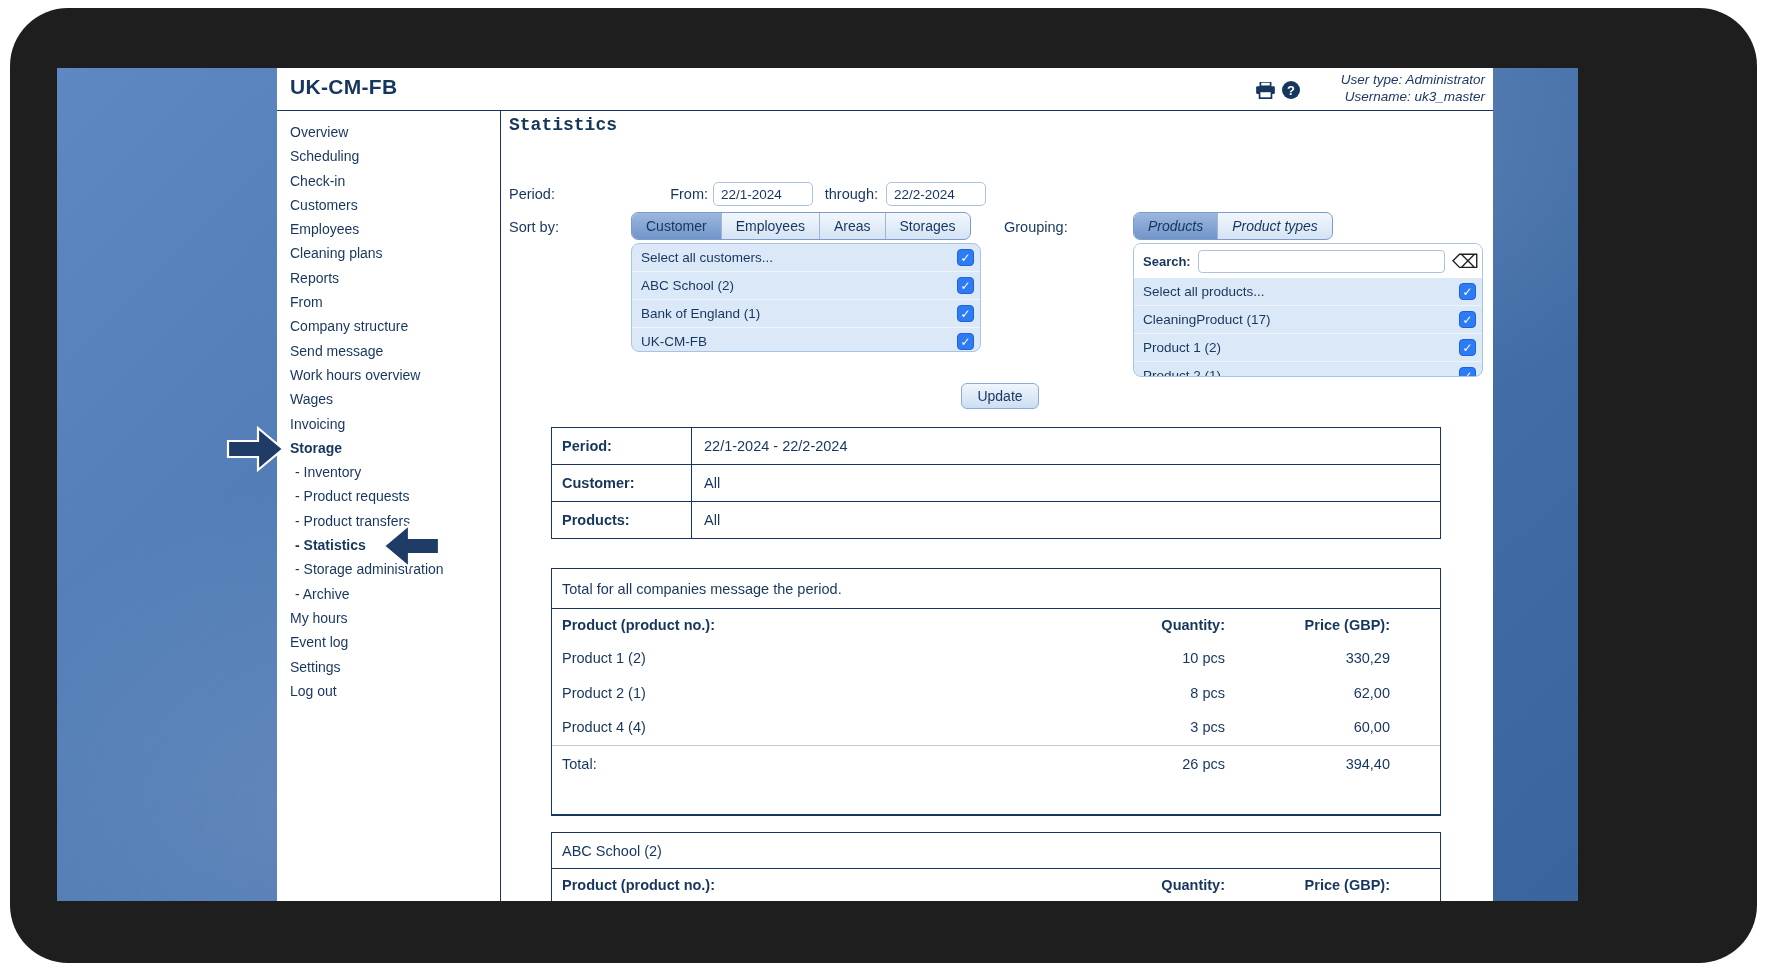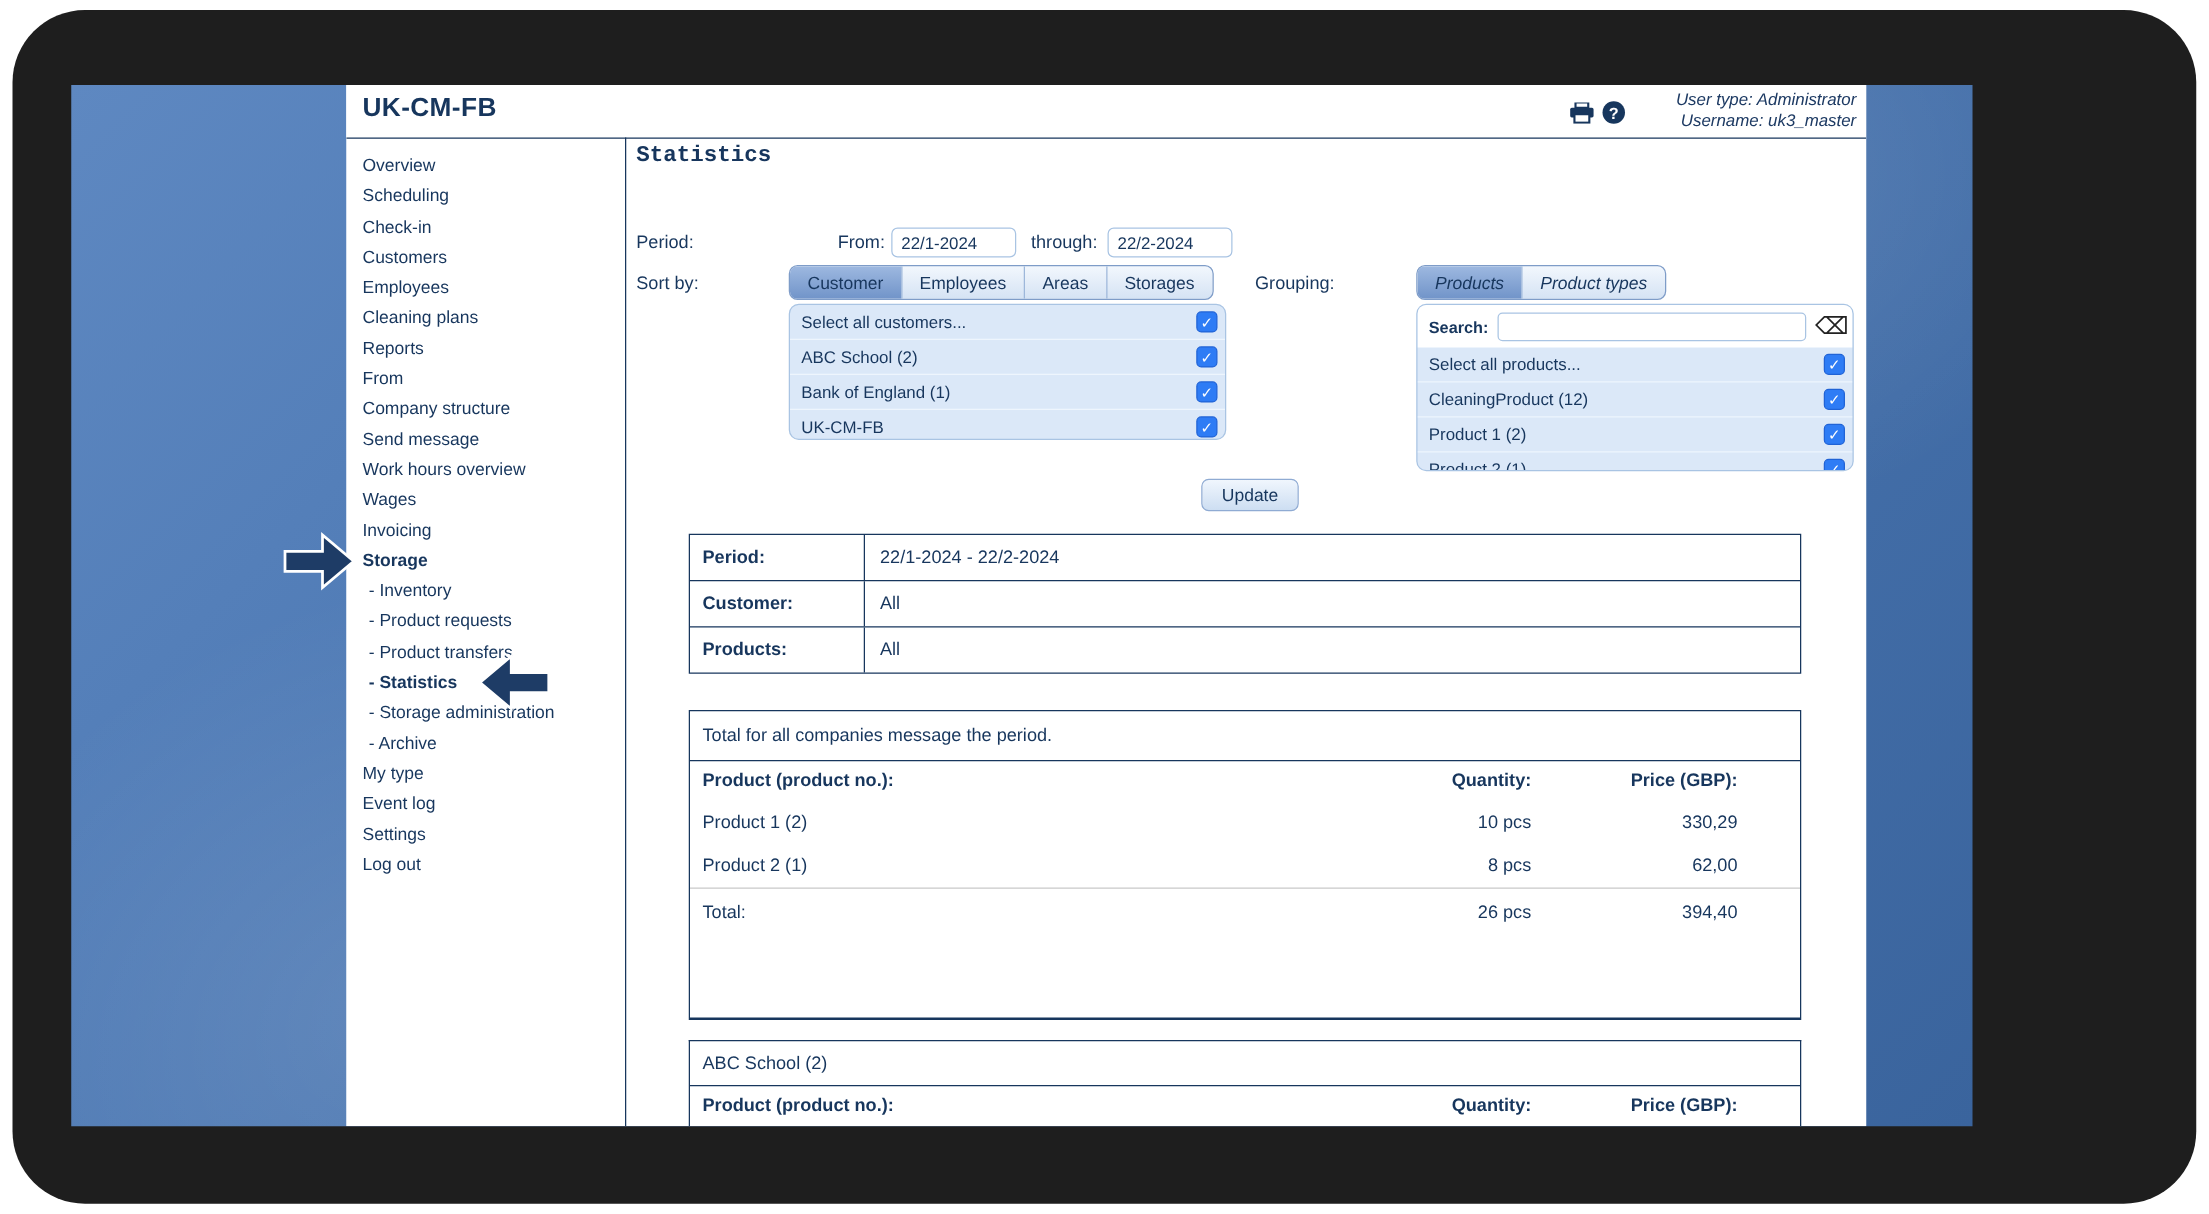--- a/index.html
+++ b/index.html
@@ -123,21 +123,21 @@
             <div class="nav-item">Work hours overview</div>
             <div class="nav-item">Wages</div>
             <div class="nav-item">Invoicing</div>
             <div class="nav-item bold">Storage</div>
             <div class="nav-item sub">- Inventory</div>
             <div class="nav-item sub">- Product requests</div>
             <div class="nav-item sub">- Product transfers</div>
             <div class="nav-item bold sub">- Statistics</div>
             <div class="nav-item sub">- Storage administration</div>
             <div class="nav-item sub">- Archive</div>
-            <div class="nav-item">My type</div>
+            <div class="nav-item">My hours</div>
             <div class="nav-item">Event log</div>
             <div class="nav-item">Settings</div>
             <div class="nav-item">Log out</div>
           </div>
       </div>
       <div class="v-divider"></div>
 
       <div class="main">
         <div class="page-title">Statistics</div>
 
@@ -186,21 +186,21 @@
             <span class="search-label">Search:</span>
             <input class="search-input" value="" style="">
             <span class="clear-btn">⌫</span>
           </div>
           <div>
               <div class="list-row">
                 <div class="list-label">Select all products...</div>
                 <div class="cb">✓</div>
               </div>
               <div class="list-row">
-                <div class="list-label">CleaningProduct (12)</div>
+                <div class="list-label">CleaningProduct (17)</div>
                 <div class="cb">✓</div>
               </div>
               <div class="list-row">
                 <div class="list-label">Product 1 (2)</div>
                 <div class="cb">✓</div>
               </div>
               <div class="list-row">
                 <div class="list-label">Product 2 (1)</div>
                 <div class="cb">✓</div>
               </div>
@@ -234,20 +234,25 @@
           <div>
               <div class="t-row">
                 <div class="t-c1">Product 1 (2)</div>
                 <div class="t-c2">10 pcs</div>
                 <div class="t-c3">330,29</div>
               </div>
               <div class="t-row">
                 <div class="t-c1">Product 2 (1)</div>
                 <div class="t-c2">8 pcs</div>
                 <div class="t-c3">62,00</div>
+              </div>
+              <div class="t-row">
+                <div class="t-c1">Product 4 (4)</div>
+                <div class="t-c2">3 pcs</div>
+                <div class="t-c3">60,00</div>
               </div>
             </div>
           <div class="t-total">
               <div class="t-c1">Total:</div>
               <div class="t-c2">26 pcs</div>
               <div class="t-c3">394,40</div>
             </div>
         </div>
 
         <div class="company-table">

